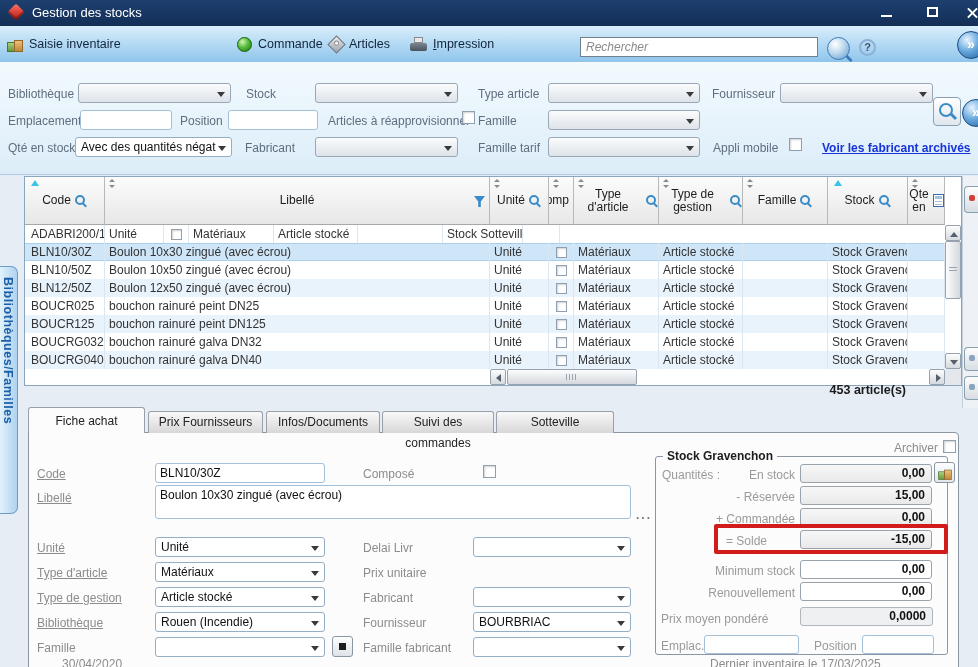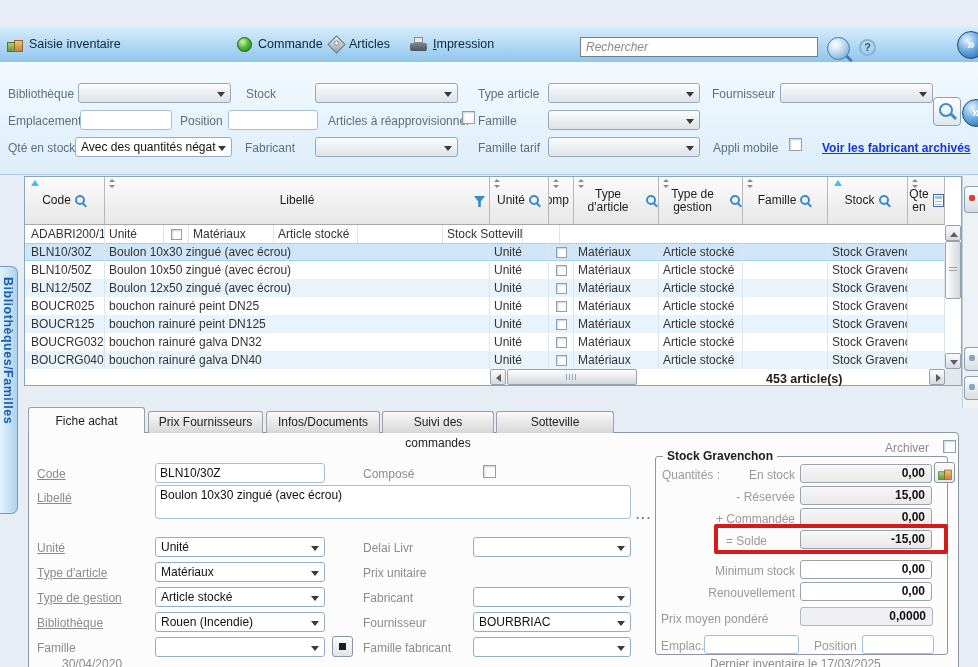--- a/index.html
+++ b/index.html
@@ -80,21 +80,21 @@
   .td-code{padding-left:6px}
   .td-comp{display:flex;align-items:center;justify-content:center;padding:0}
   .cbs{position:static;width:11px;height:11px}
   
   .sbtn{position:absolute;background:linear-gradient(#fdfdfd,#d6dade);border:1px solid #96a2b0;border-radius:2px;box-sizing:border-box}
   .tri{position:absolute;width:0;height:0}
   .thumbh{position:absolute;background:linear-gradient(#fdfdfd,#d4d8de);border:1px solid #96a2b0;border-radius:2px;box-sizing:border-box}
   .thumbh::after{content:"";position:absolute;left:50%;top:4px;width:12px;height:6px;margin-left:-6px;background:repeating-linear-gradient(90deg,#9aa4b0 0 1px,transparent 1px 3px)}
   .thumbv{position:absolute;background:linear-gradient(90deg,#fdfdfd,#d4d8de);border:1px solid #96a2b0;border-radius:2px;box-sizing:border-box}
   .thumbv::after{content:"";position:absolute;top:50%;left:3px;right:3px;height:6px;margin-top:-3px;background:repeating-linear-gradient(#9aa4b0 0 1px,transparent 1px 3px)}
-  .count{position:absolute;left:766px;top:372px;width:140px;text-align:left;font-weight:bold;color:#1c1c1c;font-size:12.5px}
+  .count{position:absolute;left:766px;top:383px;width:140px;text-align:right;font-weight:bold;color:#1c1c1c;font-size:12.5px}
 
   
   .sidetab{position:absolute;left:0;top:266px;width:18px;height:248px;background:linear-gradient(90deg,#e2f2fc,#aed2ee);border:1px solid #6b9cc8;border-left:none;border-radius:0 7px 7px 0;box-sizing:border-box}
   .sidetab span{position:absolute;left:1px;top:10px;writing-mode:vertical-rl;font-size:12.5px;font-weight:bold;color:#1c5fa8;letter-spacing:.5px;white-space:nowrap}
 
   
   .tab{position:absolute;top:411px;height:22px;background:linear-gradient(#f9f9f9,#d7d7d7);border:1px solid #9aa0a8;border-bottom:none;border-radius:3px 3px 0 0;text-align:center;font-size:12px;line-height:21px;box-sizing:border-box;color:#222;cursor:default;z-index:2}
   .tab.active{top:407px;height:26px;background:#fcfcfc;line-height:26px;z-index:5}
   .panel{position:absolute;left:28px;top:432px;width:931px;height:240px;background:#fcfcfc;border:1px solid #8a96a4;border-radius:0 4px 0 0;box-sizing:border-box;z-index:1}
 
@@ -122,20 +122,34 @@
   .stub{position:absolute;left:964px;width:14px;background:linear-gradient(#fdfdfd,#d8dde2);border:1px solid #8aa0b0;border-right:none;border-radius:4px 0 0 4px;box-sizing:border-box;z-index:4}
   .stub i{position:absolute;left:4px;top:8px;width:6px;height:6px;border-radius:2px}
 
   .footer-frag{position:absolute;font-size:12px;color:#8c8c8c;white-space:nowrap;z-index:8}
 </style>
 </head>
 <body>
 
 <div id="app">
 
+  <div class="titlebar">
+    <span class="logo"></span>
+    <span class="wtitle">Gestion des stocks</span>
+    <span class="wbtn min" style="left:872px">
+        <i></i>
+      </span>
+    <span class="wbtn max" style="left:918px">
+        <i></i>
+      </span>
+    <span class="wbtn close" style="left:963px;width:15px;overflow:hidden">
+        <i class="x1"></i>
+        <i class="x2"></i>
+      </span>
+  </div>
 
   <div class="toolbar"></div>
   <div class="titem" style="left:7px">
     <span class="crate"></span>
     <span>Saisie inventaire</span>
   </div>
   <div class="titem" style="left:237px">
     <span class="sph g"></span>
     <span>Commande</span>
   </div>
@@ -422,21 +436,21 @@
   <div class="combo fv" style="left:155px;top:612px;width:170px;z-index:3"><span>Rouen (Incendie)</span><span class="carr"></span></div>
   <span class="lbl" style="left:363px;top:616px">Fournisseur</span>
   <div class="combo fv" style="left:473px;top:612px;width:158px;z-index:3"><span>BOURBRIAC</span><span class="carr"></span></div>
 
   <span class="lbl" style="left:37px;top:641px">Famille</span>
   <div class="combo fv" style="left:155px;top:637px;width:170px;z-index:3"><span></span><span class="carr"></span></div>
   <div class="sqbtn"></div>
   <span class="lbl" style="left:363px;top:641px">Famille fabricant</span>
   <div class="combo fv" style="left:473px;top:637px;width:158px;z-index:3"><span></span><span class="carr"></span></div>
 
-  <span class="lbl" style="left:876px;top:441px;width:62px;text-align:center">Archiver</span>
+  <span class="lbl" style="left:876px;top:441px;width:62px;text-align:right">Archiver</span>
   <span class="cb" style="left:943px;top:440px;z-index:3"></span>
   <div class="fset"></div>
   <span class="legend">Stock Gravenchon</span>
 
   <span class="slbl" style="left:662px;top:468px">Quantités :</span>
   <span class="slbl rlbl" style="left:665px;top:468px;width:130px">En stock</span>
   <div class="qty" style="left:800px;top:464px;width:132px">0,00</div>
   <div class="cratebtn">
       <span class="crate"></span>
     </div>

